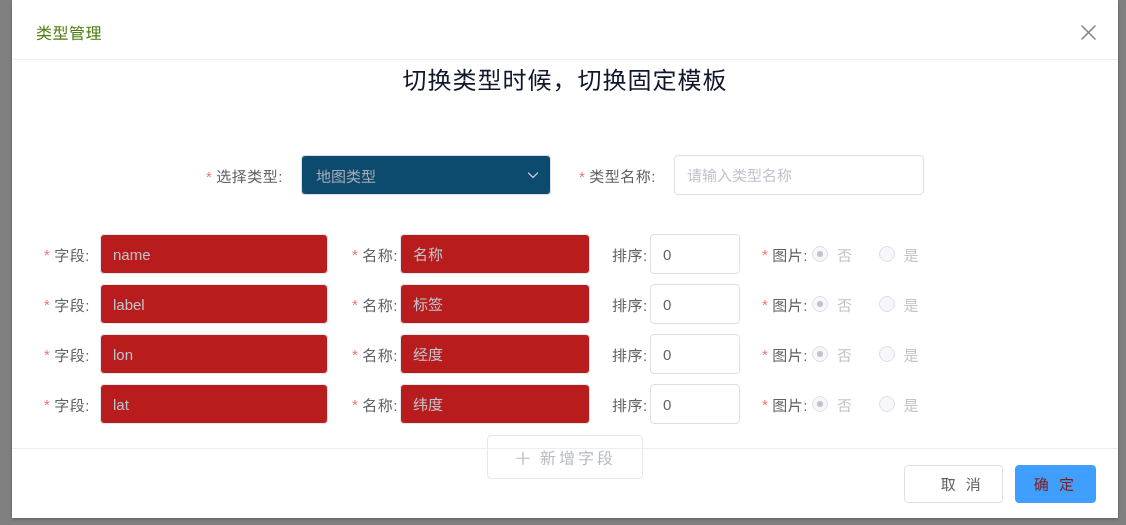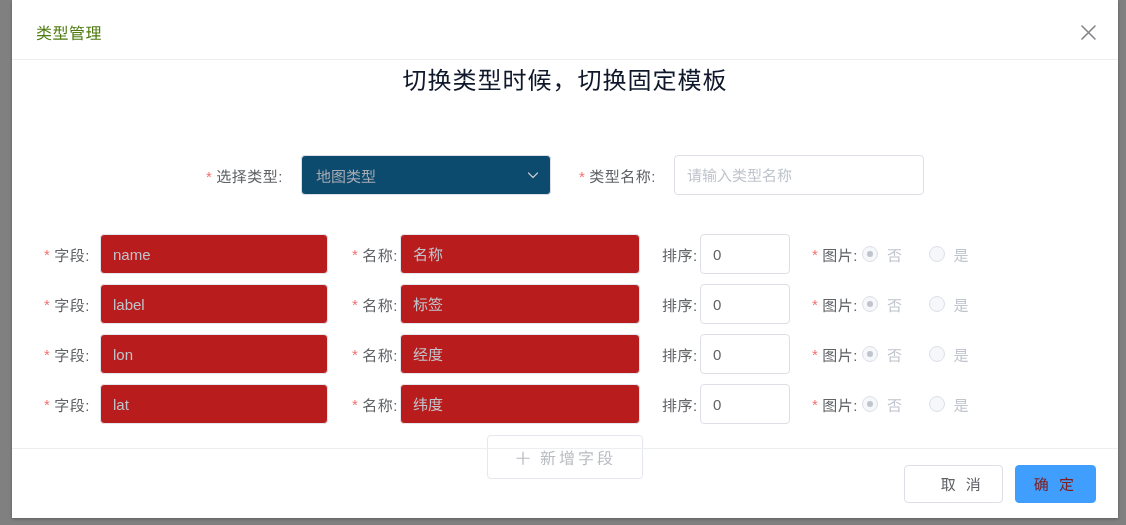--- a/index.html
+++ b/index.html
@@ -160,21 +160,21 @@
   .frow {
     height: 50px;
     display: flex;
     align-items: center;
     padding-left: 32px;
     box-sizing: border-box;
   }
   .c-field-label { width: 56px; display: flex; align-items: center; }
   .in-field   { width: 228px; }
   .c-name-label { width: 72px; display: flex; align-items: center; padding-left: 24px; box-sizing: border-box; }
-  .in-name    { width: 240px; }
+  .in-name    { width: 190px; }
   .c-sort-label { width: 60px; padding-left: 22px; box-sizing: border-box; }
   .in-sort    { width: 90px; }
   .c-img-label { width: 72px; display: flex; align-items: center; padding-left: 22px; box-sizing: border-box; }
 
   .radio-group { display: flex; align-items: center; }
   .radio {
     display: flex;
     align-items: center;
     margin-right: 26px;
     cursor: not-allowed;

